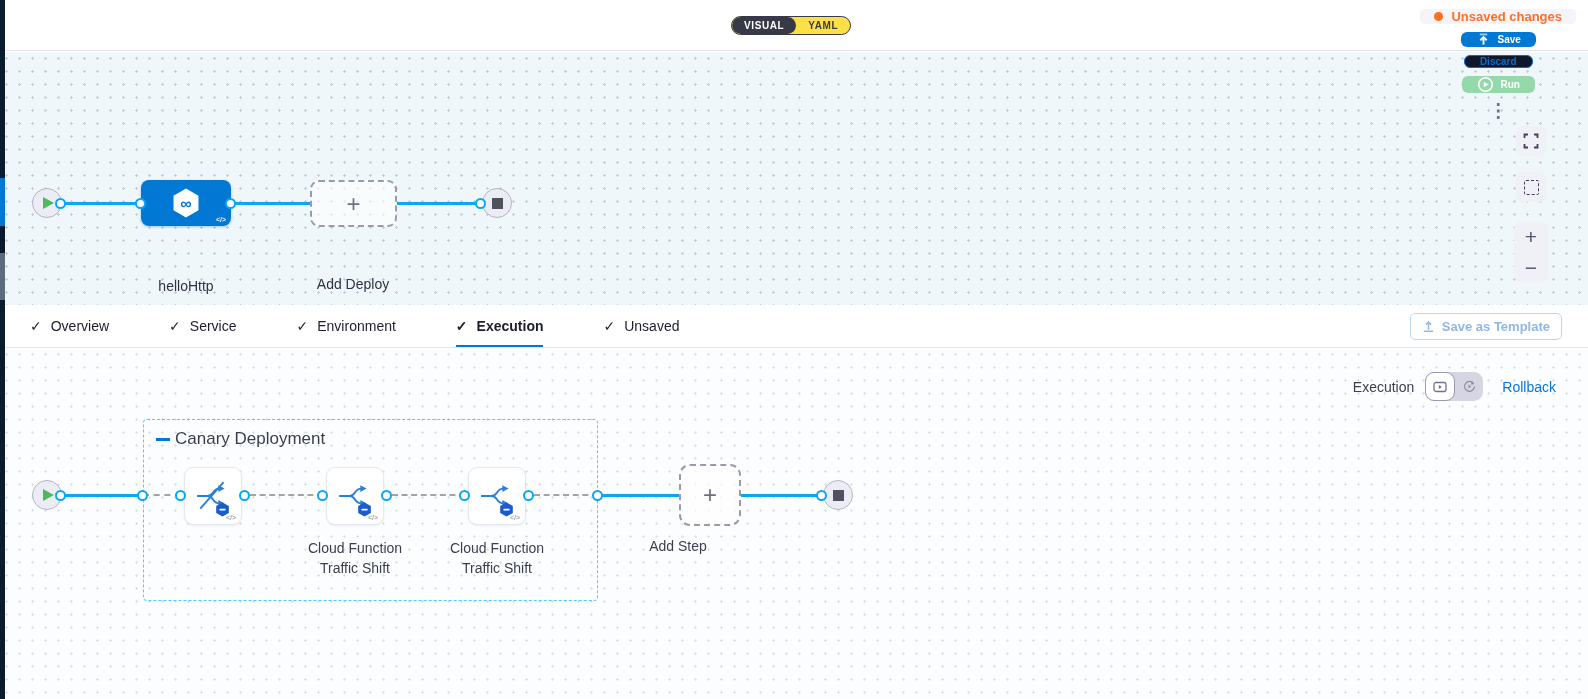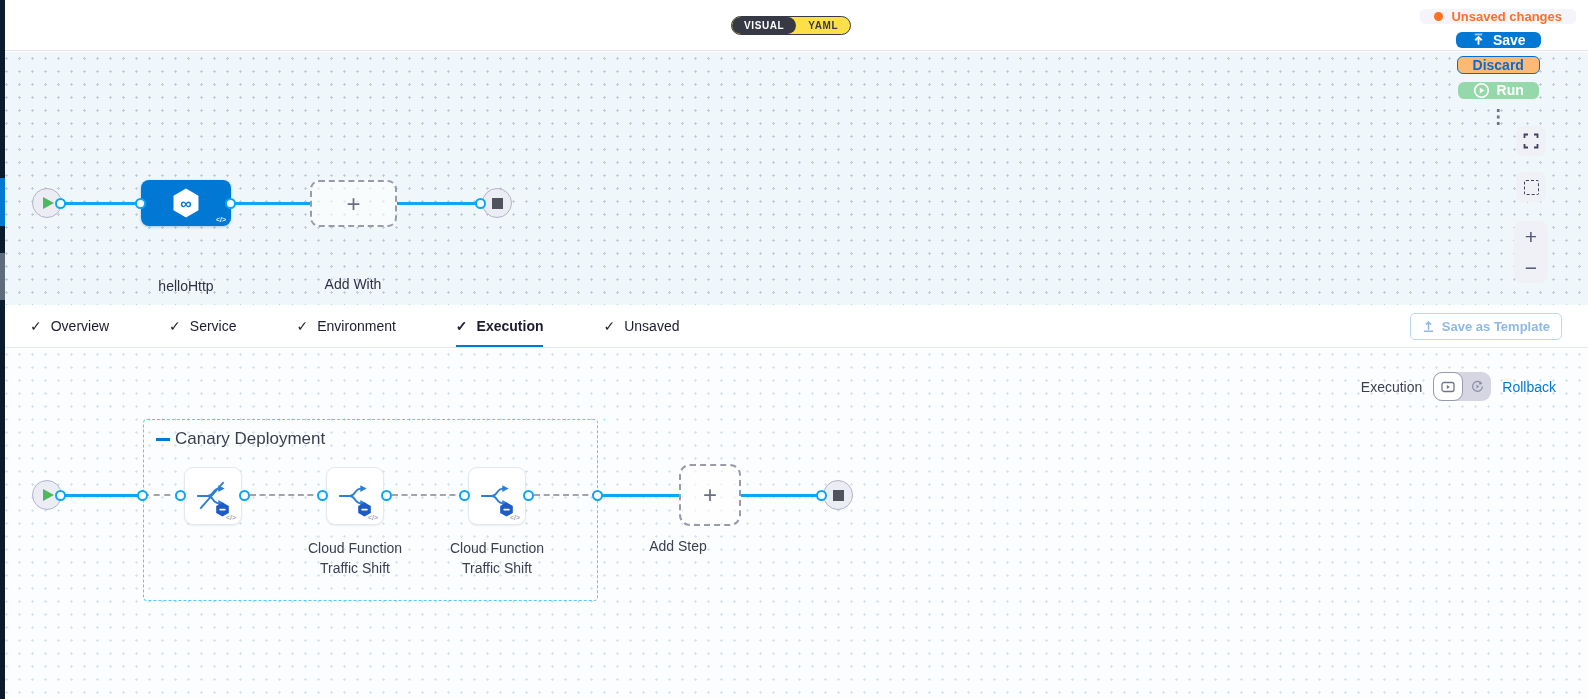--- a/index.html
+++ b/index.html
@@ -20,24 +20,24 @@
   .mode-toggle { position:absolute; left:731px; top:16px; height:19px; display:flex; align-items:stretch;
                  border:1.5px solid #383946; border-radius:12px; overflow:hidden; background:#fde047; }
   .mode-seg { font-size:10px; font-weight:700; letter-spacing:.6px; padding:0 12px; display:flex; align-items:center; cursor:pointer; }
   .mode-seg.sel { background:#383946; color:#fff; border-radius:10px; }
   .mode-seg.unsel { color:#383946; }
 
   .actions { position:absolute; right:12px; top:9px; height:34px; display:flex; align-items:center; gap:8px;flex-direction:column; }
   .unsaved { display:flex; align-items:center; gap:8px; background:#f4f4fa; border-radius:5px;
              height:32px; padding:0 14px; color:#ff7020; font-size:13px; font-weight:700; }
   .unsaved .dot { width:9px; height:9px; border-radius:50%; background:#ff7020; }
-  .btn { height:33px; border-radius:6px; display:flex; align-items:flex-start; gap:7px; padding:0 15px;
-         font-size:14px; font-weight:700; cursor:pointer; border:none; font-family:inherit; }
+  .btn { height:33px; border-radius:6px; display:flex; align-items:center; gap:7px; padding:0 15px;
+         font-size:10px; font-weight:700; cursor:pointer; border:none; font-family:inherit; }
   .btn-save { background:#0278d5; color:#fff; }
-  .btn-discard { background:#fdba74; color:#0b6ccc; border:1.5px solid #0b6ccc; }
+  .btn-discard { background:#0f172a; color:#0b6ccc; border:1.5px solid #0b6ccc; }
   .btn-run { background:#95d8aa; color:#fff; }
   .kebab { font-size:19px; font-weight:700; color:#70728c; padding:0 5px; cursor:pointer; line-height:1; }
 
   
   .canvas1 { position:absolute; top:52px; left:0; width:1588px; height:253px;
              background-color:#eff7fb;
              background-image:radial-gradient(circle, #c3cdd7 1px, transparent 1.3px);
              background-size:13px 13px; }
   .canvas2 { position:absolute; top:348px; left:0; width:1588px; height:351px;
              background-color:#fcfdff;
@@ -84,21 +84,21 @@
                    border:1px solid #b9d8f2; border-radius:5px; padding:0 11px; color:#8fb9e4;
                    font-size:13px; font-weight:600; background:#fff; cursor:pointer; }
 
   
   .exec-row { position:absolute; right:32px; top:24px; display:flex; align-items:center; gap:11px; }
   .exec-label { font-size:14px; color:#3c3e4e; }
   .exec-toggle { width:58px; height:29px; background:#d6d6e2; border-radius:9px; display:flex; align-items:center; }
   .exec-toggle .seg-on { width:30px; height:29px; background:#fff; border:1.5px solid #9899b0; border-radius:9px;
                          display:flex; align-items:center; justify-content:center; cursor:pointer; }
   .exec-toggle .seg-off { flex:1; display:flex; align-items:center; justify-content:center; cursor:pointer; }
-  .rollback-link { font-size:14px; color:#0278d5; cursor:pointer; }
+  .rollback-link { font-size:14px; color:#0278d5; cursor:pointer;margin-left:8px; }
 
   .group-box { position:absolute; left:143px; top:71px; width:455px; height:182px;
                border:1.5px dashed #55c9f7; border-radius:4px; }
   .group-title { position:absolute; left:12px; top:9px; display:flex; align-items:center; gap:5px; }
   .group-dash { width:14px; height:3px; background:#0278d5; cursor:pointer; }
   .group-title span { font-size:17px; color:#3c3e50; }
 
   .step-card { position:absolute; top:119px; width:58px; height:58px; background:#fff; border:1px solid #e6e8f0;
                border-radius:9px; box-shadow:0 1px 2px rgba(40,50,80,.08); cursor:pointer;
                display:flex; align-items:center; justify-content:center; }
@@ -176,21 +176,21 @@
     <span>+</span>
   </div>
 
   <div class="flow" style="left:397px; top:150px; width:80px;"></div>
   <div class="cdot" style="left:475px; top:146px;"></div>
   <div class="term-circle" style="left:482px; top:136px;">
     <div class="stop-sq"></div>
   </div>
 
   <div class="node-label" style="left:111px; top:194px;">helloHttp</div>
-  <div class="node-label" style="left:278px; top:192px;">Add With</div>
+  <div class="node-label" style="left:278px; top:192px;">Add Deploy</div>
 
   <div class="ctrl-btn" style="left:1516px; top:74px;">
     <svg width="16" height="16" viewBox="0 0 16 16" fill="none" stroke="#3f415c" stroke-width="1.8">
       <path d="M1.5 5 V1.5 H5 M11 1.5 H14.5 V5 M14.5 11 V14.5 H11 M5 14.5 H1.5 V11"></path>
     </svg>
   </div>
   <div class="ctrl-btn" style="left:1516px; top:120px;">
     <div class="marquee-glyph"></div>
   </div>
   <div class="zoom-pill">

